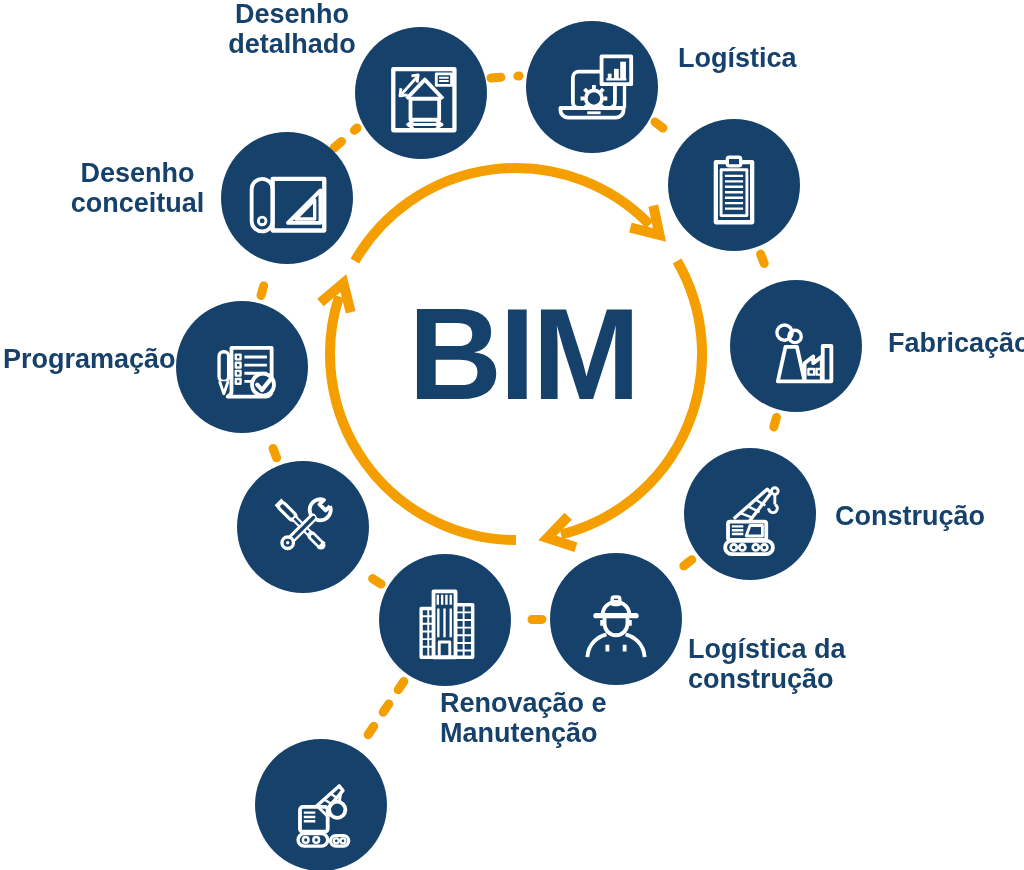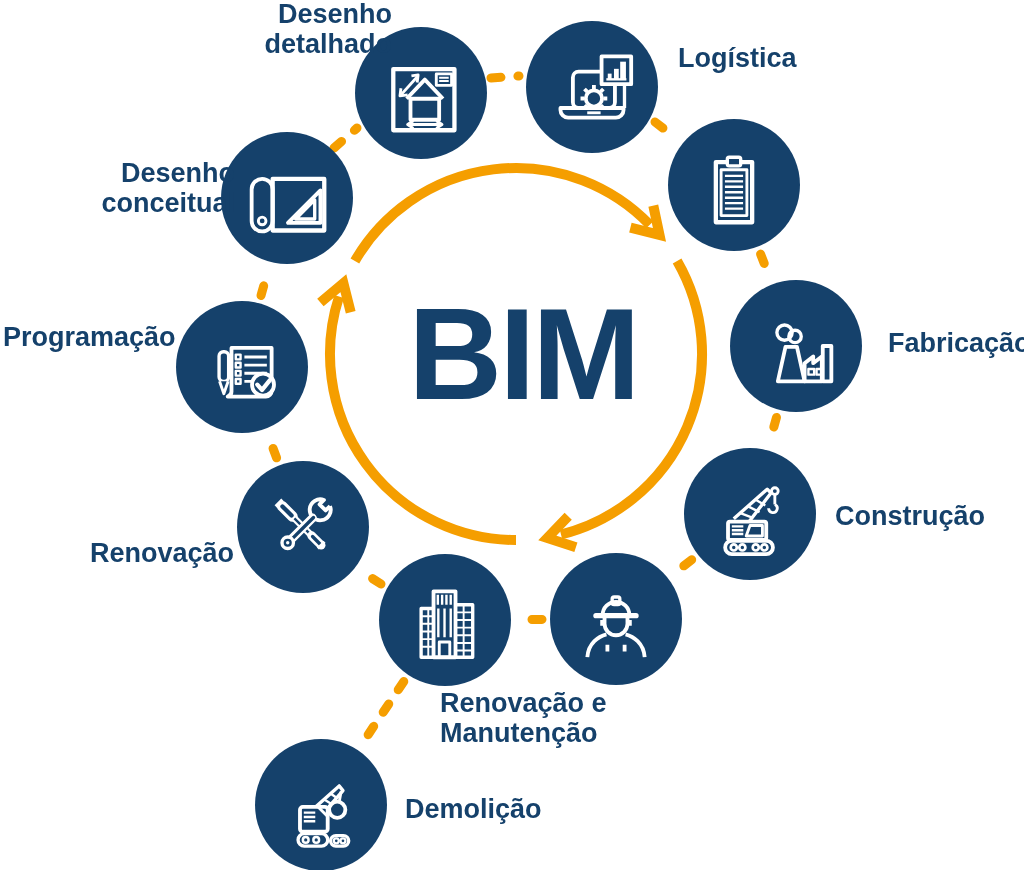--- a/index.html
+++ b/index.html
@@ -13,21 +13,21 @@
   .node{
     position:absolute;width:132px;height:132px;margin:-66px 0 0 -66px;
     border-radius:50%;background:var(--navy);
     display:flex;align-items:center;justify-content:center;
   }
   .label{
     position:absolute;color:var(--navy);
     font-weight:bold;font-size:27px;line-height:30px;
     white-space:pre-line;
   }
-  .t-center{text-align:right;}
+  .t-center{text-align:center;}
   .bim{
     position:absolute;left:523px;top:357px;transform:translate(-50%,-52%);
     color:var(--navy);font-weight:bold;font-size:130px;letter-spacing:-3px;text-align:center;
   }
 </style>
 </head>
 <body>
 
 <div class="stage" style="--navy: #15416B; --orange: #F59E00; --white: #FFFFFF;">
 
@@ -235,21 +235,21 @@
         <path d="M54 67 H74 V47 Z" stroke-width="3.5"></path>
       </g>
     </svg>
   </div>
 
   <div class="label t-center" style="left:192px;top:-1px;width:200px">Desenho
 detalhado</div>
   <div class="label" style="left:678px;top:43px">Logística</div>
   <div class="label" style="left:888px;top:328px">Fabricação</div>
   <div class="label" style="left:835px;top:501px">Construção</div>
+  <div class="label" style="left:688px;top:634px">Logística da
+construção</div>
   <div class="label" style="left:440px;top:688px">Renovação e
 Manutenção</div>
-  <div class="label" style="left:405px;top:794px">Demolição</div>
-  <div class="label" style="left:90px;top:538px">Renovação</div>
-  <div class="label" style="left:3px;top:322px">Programação</div>
+  <div class="label" style="left:3px;top:344px">Programação</div>
   <div class="label t-center" style="left:40px;top:158px;width:195px">Desenho
 conceitual</div>
 
 </div>
 
 </body></html>

